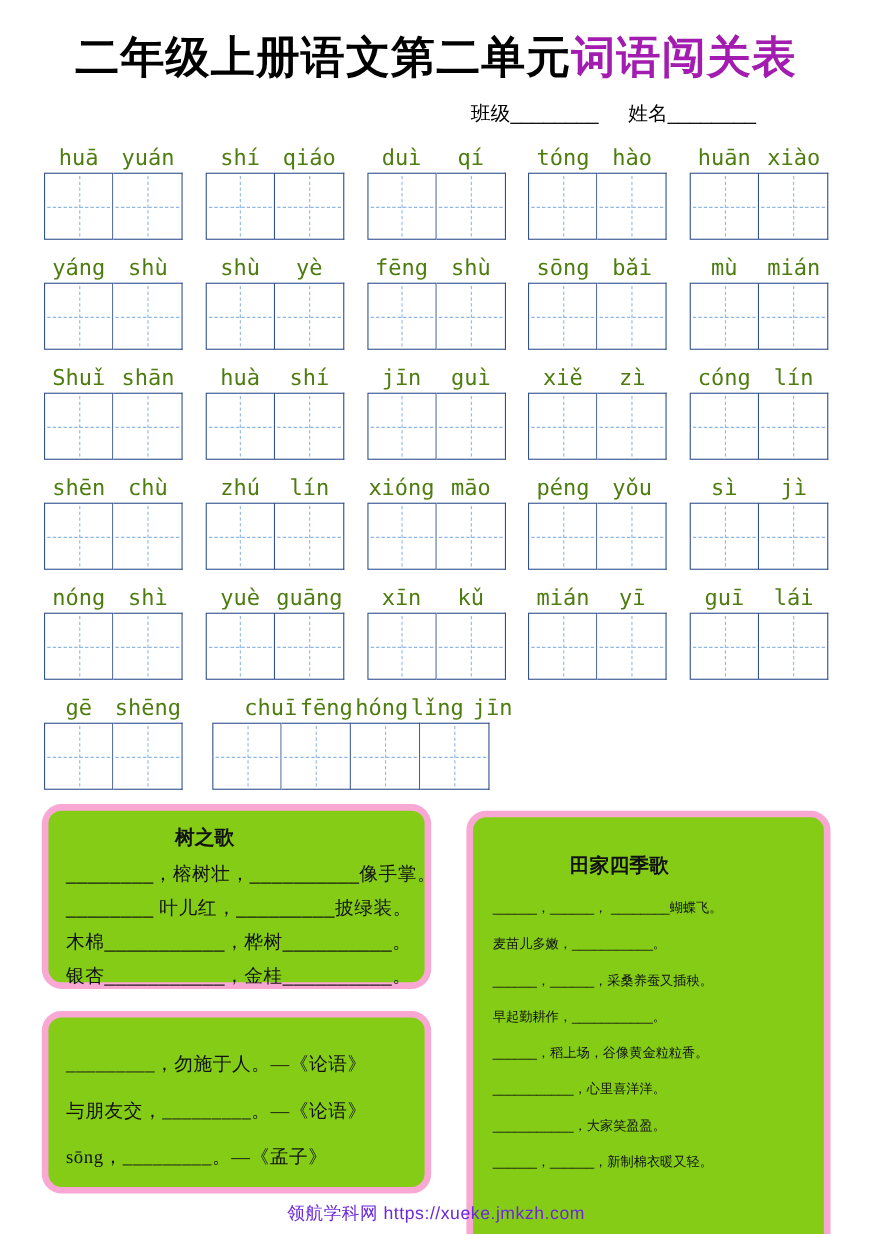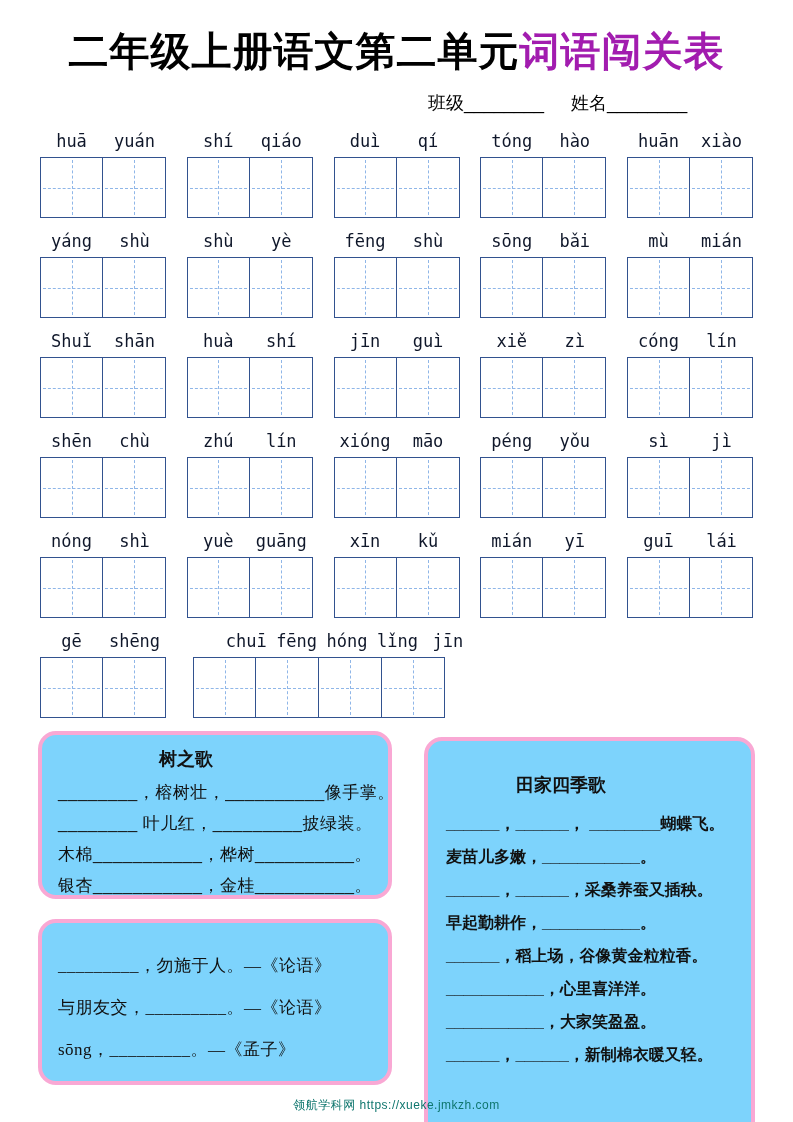--- a/index.html
+++ b/index.html
@@ -21,23 +21,23 @@
     margin-top:12px; padding-left:428px; font-size:18px; color:#000;
     white-space:nowrap;
   }
   .fields span { margin-right:22px; }
   
   .rows { margin:16px 40px 0 40px; }
   .prow { display:flex; justify-content:space-between; margin-bottom:13px; }
   .prow.left { justify-content:flex-start; gap:27px; }
   .wgroup { display:flex; flex-direction:column; }
   .pline {
-    display:flex; height:24px; align-items:flex-start; margin-bottom:2px;
-    font-family:"DejaVu Sans Mono", monospace; font-size:17px; font-weight:500;
-    color:#0f172a;
+    display:flex; height:24px; align-items:center; margin-bottom:2px;
+    font-family:"DejaVu Sans Mono", monospace; font-size:20px; font-weight:500;
+    color:#4d7c0f;
   }
   .pline span { flex:1; text-align:center; white-space:nowrap; }
   .pline.shift { margin-left:28px; margin-right:-28px; }
   .tgrid { display:flex; }
   .cell {
     width:63px; height:61px; border:1.5px solid #32528f; position:relative;
     background:#fff;
   }
   .cell + .cell { border-left:none; }
   .cell::before {
@@ -46,38 +46,38 @@
   }
   .cell::after {
     content:""; position:absolute; top:2px; bottom:2px; left:50%;
     border-left:1px dashed #8fb6e8;
   }
   
   .bottom { display:flex; margin:6px 38px 0 38px; gap:32px; }
   .left-col { width:354px; display:flex; flex-direction:column; gap:20px; }
   .right-col { flex:1; padding-top:6px; }
   .rbox {
-    border:4px solid #f9a8d4; border-radius:18px; background:#7dd3fc;
+    border:6px solid #f9a8d4; border-radius:18px; background:#84cc16;
     color:#111;
   }
   .box-tree { height:168px; padding:10px 16px 6px 16px; }
   .box-tree .btitle {
     text-align:center; padding-right:58px; font-weight:bold; font-size:18px;
     margin:2px 0 6px 0;
   }
   .box-tree .bline { font-size:17px; line-height:31px; letter-spacing:0.5px; white-space:nowrap; }
   .box-quotes { height:166px; padding:22px 16px;font-family:Liberation Serif, serif; }
   .box-quotes .bline { font-size:17px; line-height:42px; letter-spacing:0.5px; white-space:nowrap; }
   .box-seasons { height:432px; padding:32px 12px 10px 18px; }
   .box-seasons .btitle { font-weight:bold; font-size:18px; margin:0 0 10px 70px; }
-  .box-seasons .bline { font-size:16px; line-height:33px; white-space:nowrap;font-weight:bold; }
+  .box-seasons .bline { font-size:12px; line-height:33px; white-space:nowrap; }
   
   .footer {
     position:absolute; bottom:8px; left:0; width:100%; text-align:center;
-    color:#0f766e; font-size:12px; letter-spacing:0.5px;
+    color:#6d28d9; font-size:16px; letter-spacing:0.5px;
   }
 </style>
 </head>
 <body>
 
 <div class="page">
 
   <h1 class="title"><span>二年级上册语文第二单元</span><span class="red">词语闯关表</span></h1>
 
   <div class="fields">

